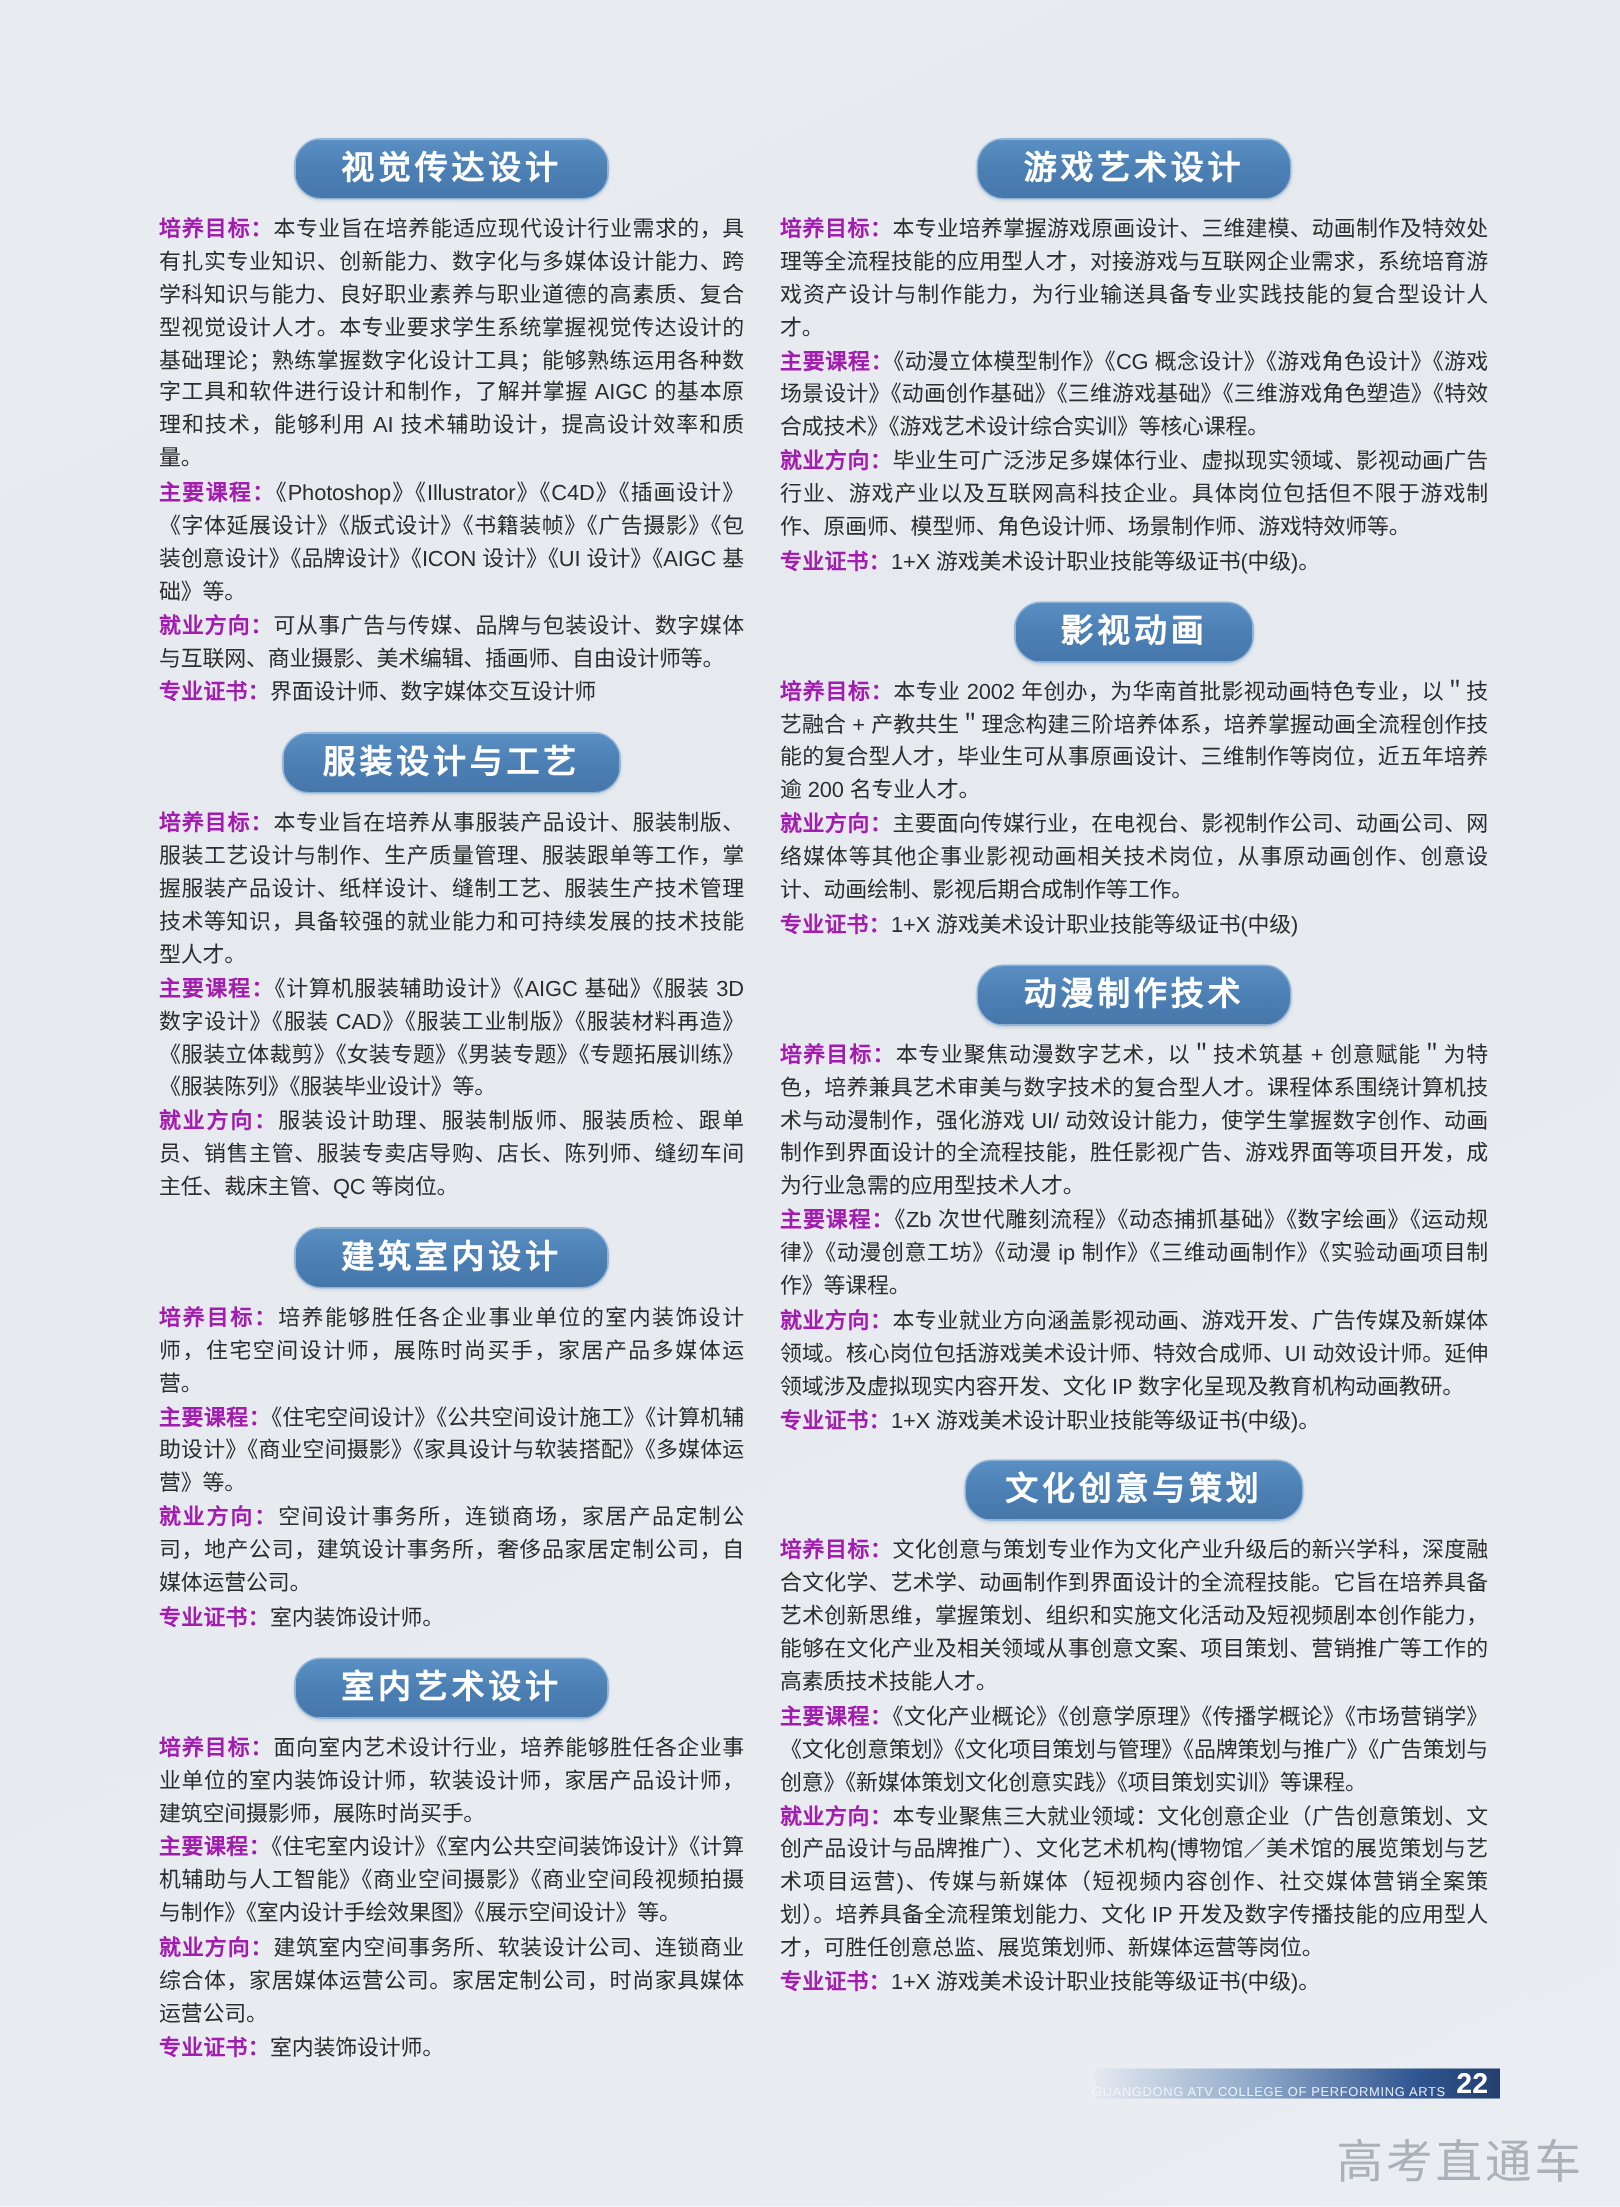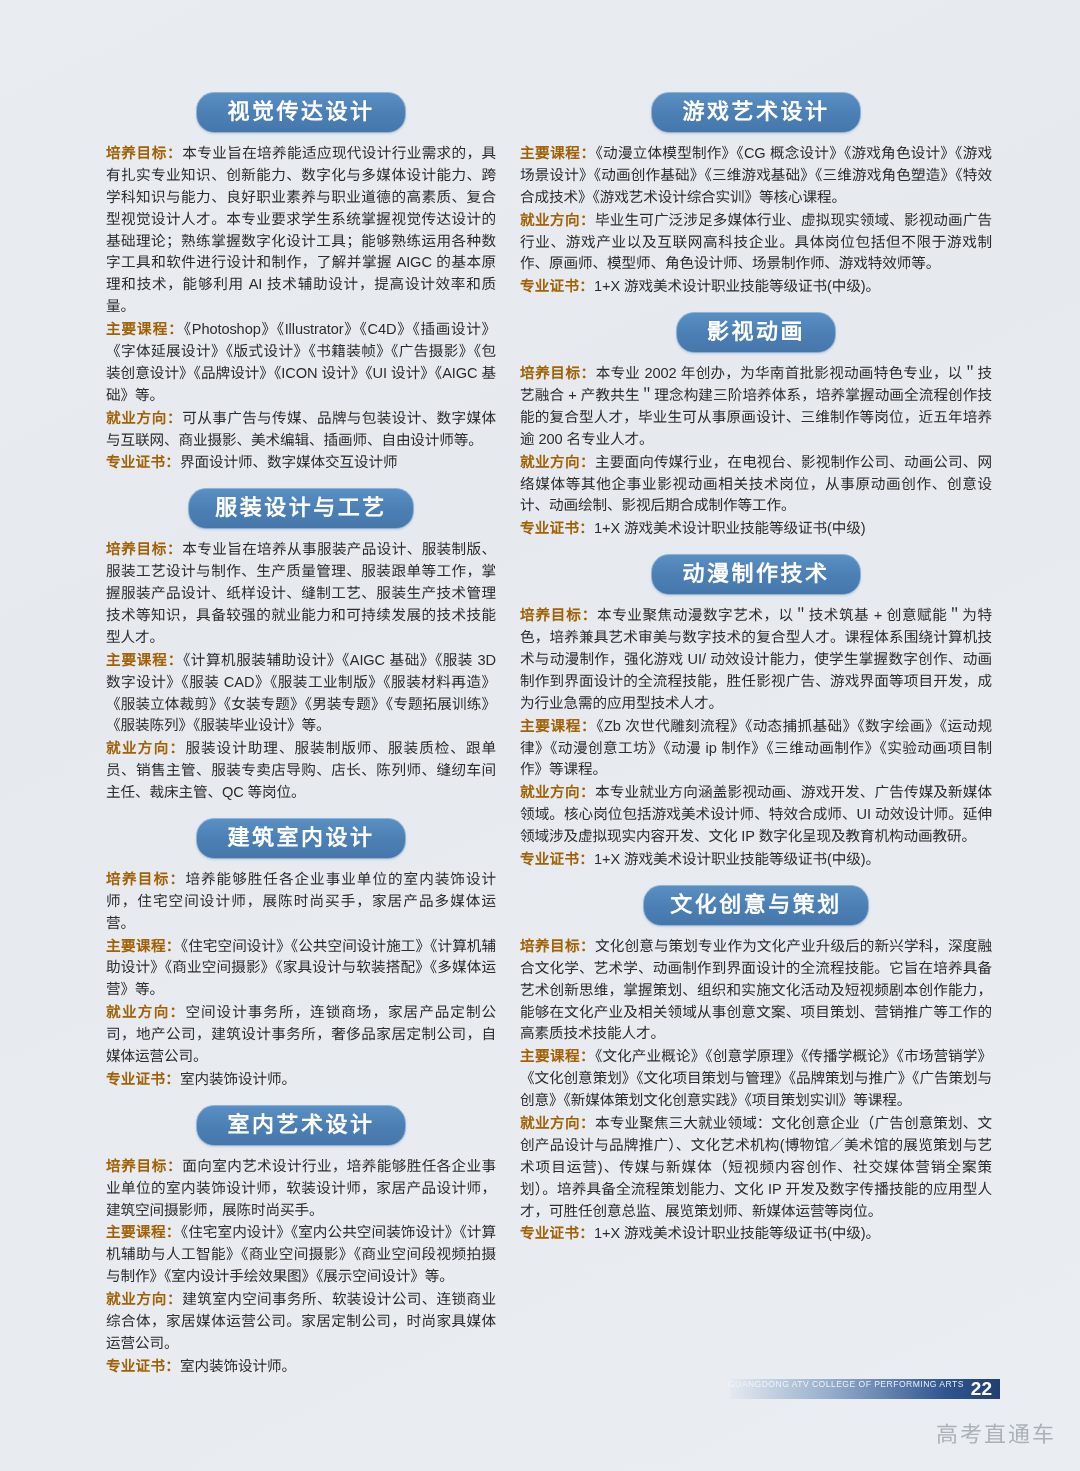--- a/index.html
+++ b/index.html
@@ -82,36 +82,36 @@
   .para {
     font-size: 14.6px;
     line-height: 1.5;
     color: #2c2c2c;
     text-align: justify;
     text-justify: inter-ideograph;
     margin: 0 0 1px 0;
     letter-spacing: -0.1px;
   }
   .lbl {
-    color: #a16207;
+    color: #a21caf;
     font-weight: bold;
     letter-spacing: 0.2px;
     font-family: Liberation Serif, serif;
   }
 
   
   .footer-bar {
     position: absolute;
     left: 730px;
     top: 1379px;
     width: 270px;
     height: 20px;
     background: linear-gradient(90deg, rgba(200,215,232,0.15) 0%, rgba(118,150,190,0.75) 38%, #2f5590 80%, #223f6e 100%);
     display: flex;
-    align-items: flex-start;
+    align-items: flex-end;
     justify-content: flex-end;
     padding-right: 8px;
     box-sizing: border-box;
   }
   .footer-en {
     color: #f2f5fa;
     font-size: 8.6px;
     letter-spacing: 0.45px;
     font-family: "Liberation Sans", sans-serif;
     white-space: nowrap;
@@ -122,21 +122,21 @@
     font-size: 19px;
     font-weight: bold;
     margin-left: 7px;
     line-height: 1;
   }
 
   .watermark {
     position: absolute;
     right: 24px;
     top: 1416px;
-    font-size: 22px;
+    font-size: 31px;
     color: #9aa1aa;
     letter-spacing: 2px;
     font-family: "Liberation Sans", "DejaVu Sans", sans-serif;
     opacity: 0.78;
     white-space: nowrap;
   }
 </style>
 </head>
 <body>
 
@@ -186,20 +186,21 @@
       </section>
 
     </div>
 
     <div class="col col-right">
 
       <section class="program">
         <div class="pill-wrap">
           <span class="pill">游戏艺术设计</span>
         </div>
+        <p class="para"><span class="lbl">培养目标：</span><span>本专业培养掌握游戏原画设计、三维建模、动画制作及特效处理等全流程技能的应用型人才，对接游戏与互联网企业需求，系统培育游戏资产设计与制作能力，为行业输送具备专业实践技能的复合型设计人才。</span></p>
         <p class="para"><span class="lbl">主要课程：</span><span>《动漫立体模型制作》《CG 概念设计》《游戏角色设计》《游戏场景设计》《动画创作基础》《三维游戏基础》《三维游戏角色塑造》《特效合成技术》《游戏艺术设计综合实训》等核心课程。</span></p>
         <p class="para"><span class="lbl">就业方向：</span><span>毕业生可广泛涉足多媒体行业、虚拟现实领域、影视动画广告行业、游戏产业以及互联网高科技企业。具体岗位包括但不限于游戏制作、原画师、模型师、角色设计师、场景制作师、游戏特效师等。</span></p>
         <p class="para"><span class="lbl">专业证书：</span><span>1+X 游戏美术设计职业技能等级证书(中级)。</span></p>
       </section>
 
       <section class="program">
         <div class="pill-wrap">
           <span class="pill">影视动画</span>
         </div>
         <p class="para"><span class="lbl">培养目标：</span><span>本专业 2002 年创办，为华南首批影视动画特色专业，以＂技艺融合 + 产教共生＂理念构建三阶培养体系，培养掌握动画全流程创作技能的复合型人才，毕业生可从事原画设计、三维制作等岗位，近五年培养逾 200 名专业人才。</span></p>

